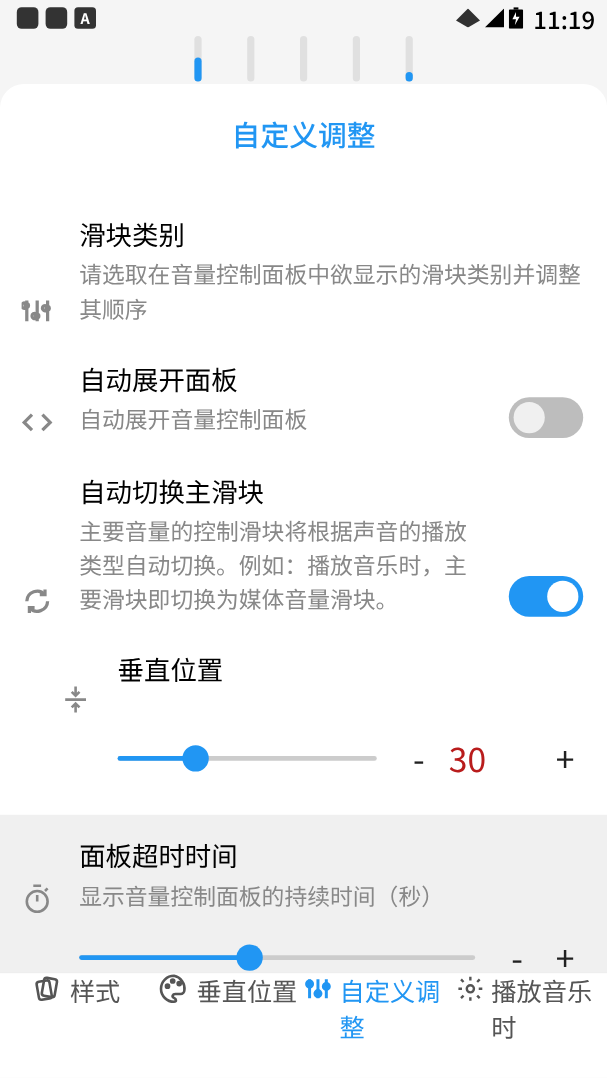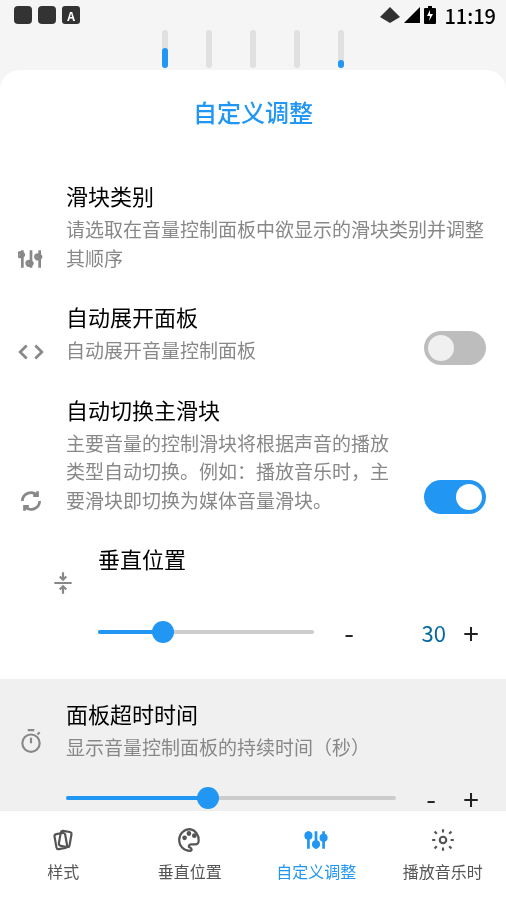--- a/index.html
+++ b/index.html
@@ -203,52 +203,51 @@
     }
     .btn-minus, .btn-plus {
       width: 30px;
       text-align: center;
       font-size: 28px;
       color: #212121;
       cursor: pointer;
     }
     .slider-value {
       width: 72px;
-      text-align: right;
-      font-size: 22px;
-      color: #0369a1;
+      text-align: left;
+      font-size: 28px;
+      color: #b91c1c;
     }
     .timeout-section {
       background: #f0f0f0;
       padding: 18px 20px 24px 16px;
     }
     .timeout-header {
       display: flex;
       gap: 20px;
-      align-items: center;
+      align-items: flex-end;
     }
     .bottom-nav {
       position: absolute;
       bottom: 0;
       left: 0;
       right: 0;
       height: 88px;
       background: #fff;
       display: flex;
       border-top: 1px solid #eee;
     }
     .nav-item {
       flex: 1;
       display: flex;
-      flex-direction: column;
-      align-items: center;
+      flex-direction: row;
       justify-content: center;
       gap: 6px;
       color: #555;
-      font-size: 16px;
+      font-size: 21px;
     }
     .nav-item.active {
       color: #2196f3;
     }
     .nav-icon {
       width: 26px;
       height: 26px;
     }
     svg { display: block; }
   </style>

